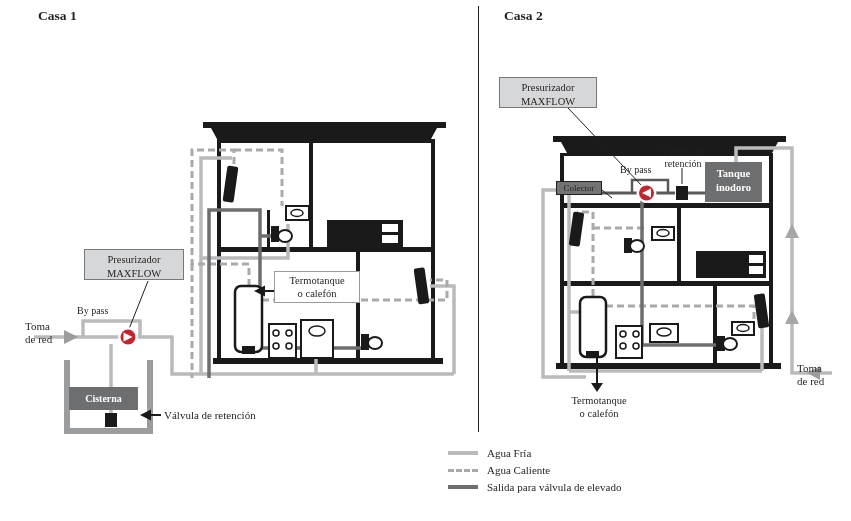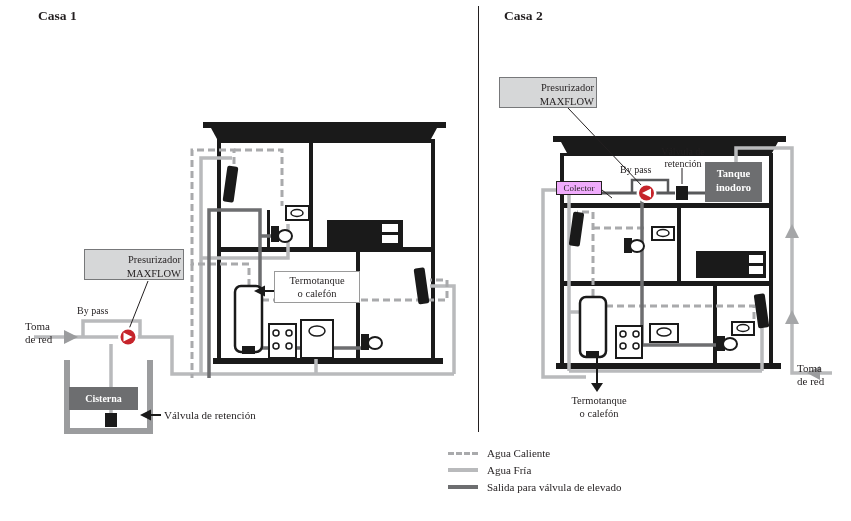--- a/index.html
+++ b/index.html
@@ -1,24 +1,24 @@
 <!DOCTYPE html>
 <html><head>
 <meta charset="utf-8">
 <style>
   html,body{margin:0;padding:0;background:#ffffff;}
   #stage{position:relative;width:851px;height:521px;background:#ffffff;overflow:hidden;
          font-family:Liberation Serif, serif;color:#231f20;margin-left:20px;}
   svg{position:absolute;top:0;}
   .lbl{position:absolute;color:#231f20;}
   .title{font-size:13.5px;font-weight:bold;}
-  .box-gray{background:#d6d7d8;border:1px solid #77787a;text-align:right;
+  .box-gray{background:#d6d7d8;border:1px solid #77787a;text-align:center;
             font-size:10.5px;line-height:1.32;padding:3px 2px;box-sizing:border-box;}
   .box-dark{background:#6d6e70;color:#ffffff;font-weight:bold;text-align:center;box-sizing:border-box;}
-  .box-white{background:#f0abfc;border:1px solid #231f20;text-align:center;box-sizing:border-box;}
+  .box-white{background:#737373;border:1px solid #231f20;text-align:center;box-sizing:border-box;}
   .small{font-size:10px;}
   .tiny{font-size:10px;line-height:1.18;text-align:center;}
   .plain11{font-size:11px;line-height:1.22;}
   .center{text-align:center;}
   #divider{position:absolute;left:458px;top:6px;width:1px;height:426px;background:#231f20;}
   
   #legend{position:absolute;left:428px;top:447px;display:flex;flex-direction:column;gap:5px;}
   .leg-row{display:flex;align-items:center;gap:9px;}
   .leg-sample{width:30px;height:0;}
   .leg-hot{border-top:3px dashed #a9aaac;}
@@ -290,26 +290,26 @@
     <div>Termotanque</div>
     <div>o calefón</div>
   </div>
   <div class="lbl plain11" style="left:777px;top:362px;width:44px;">
     <div>Toma</div>
     <div>de red</div>
   </div>
 
   <div id="legend">
     <div class="leg-row">
+      <span class="leg-sample leg-cold"></span>
+      <span class="leg-label">Agua Fría</span>
+    </div>
+    <div class="leg-row">
       <span class="leg-sample leg-hot"></span>
       <span class="leg-label">Agua Caliente</span>
-    </div>
-    <div class="leg-row">
-      <span class="leg-sample leg-cold"></span>
-      <span class="leg-label">Agua Fría</span>
     </div>
     <div class="leg-row">
       <span class="leg-sample leg-dark"></span>
       <span class="leg-label">Salida para válvula de elevado</span>
     </div>
   </div>
 
 </div>
 
 </body></html>

